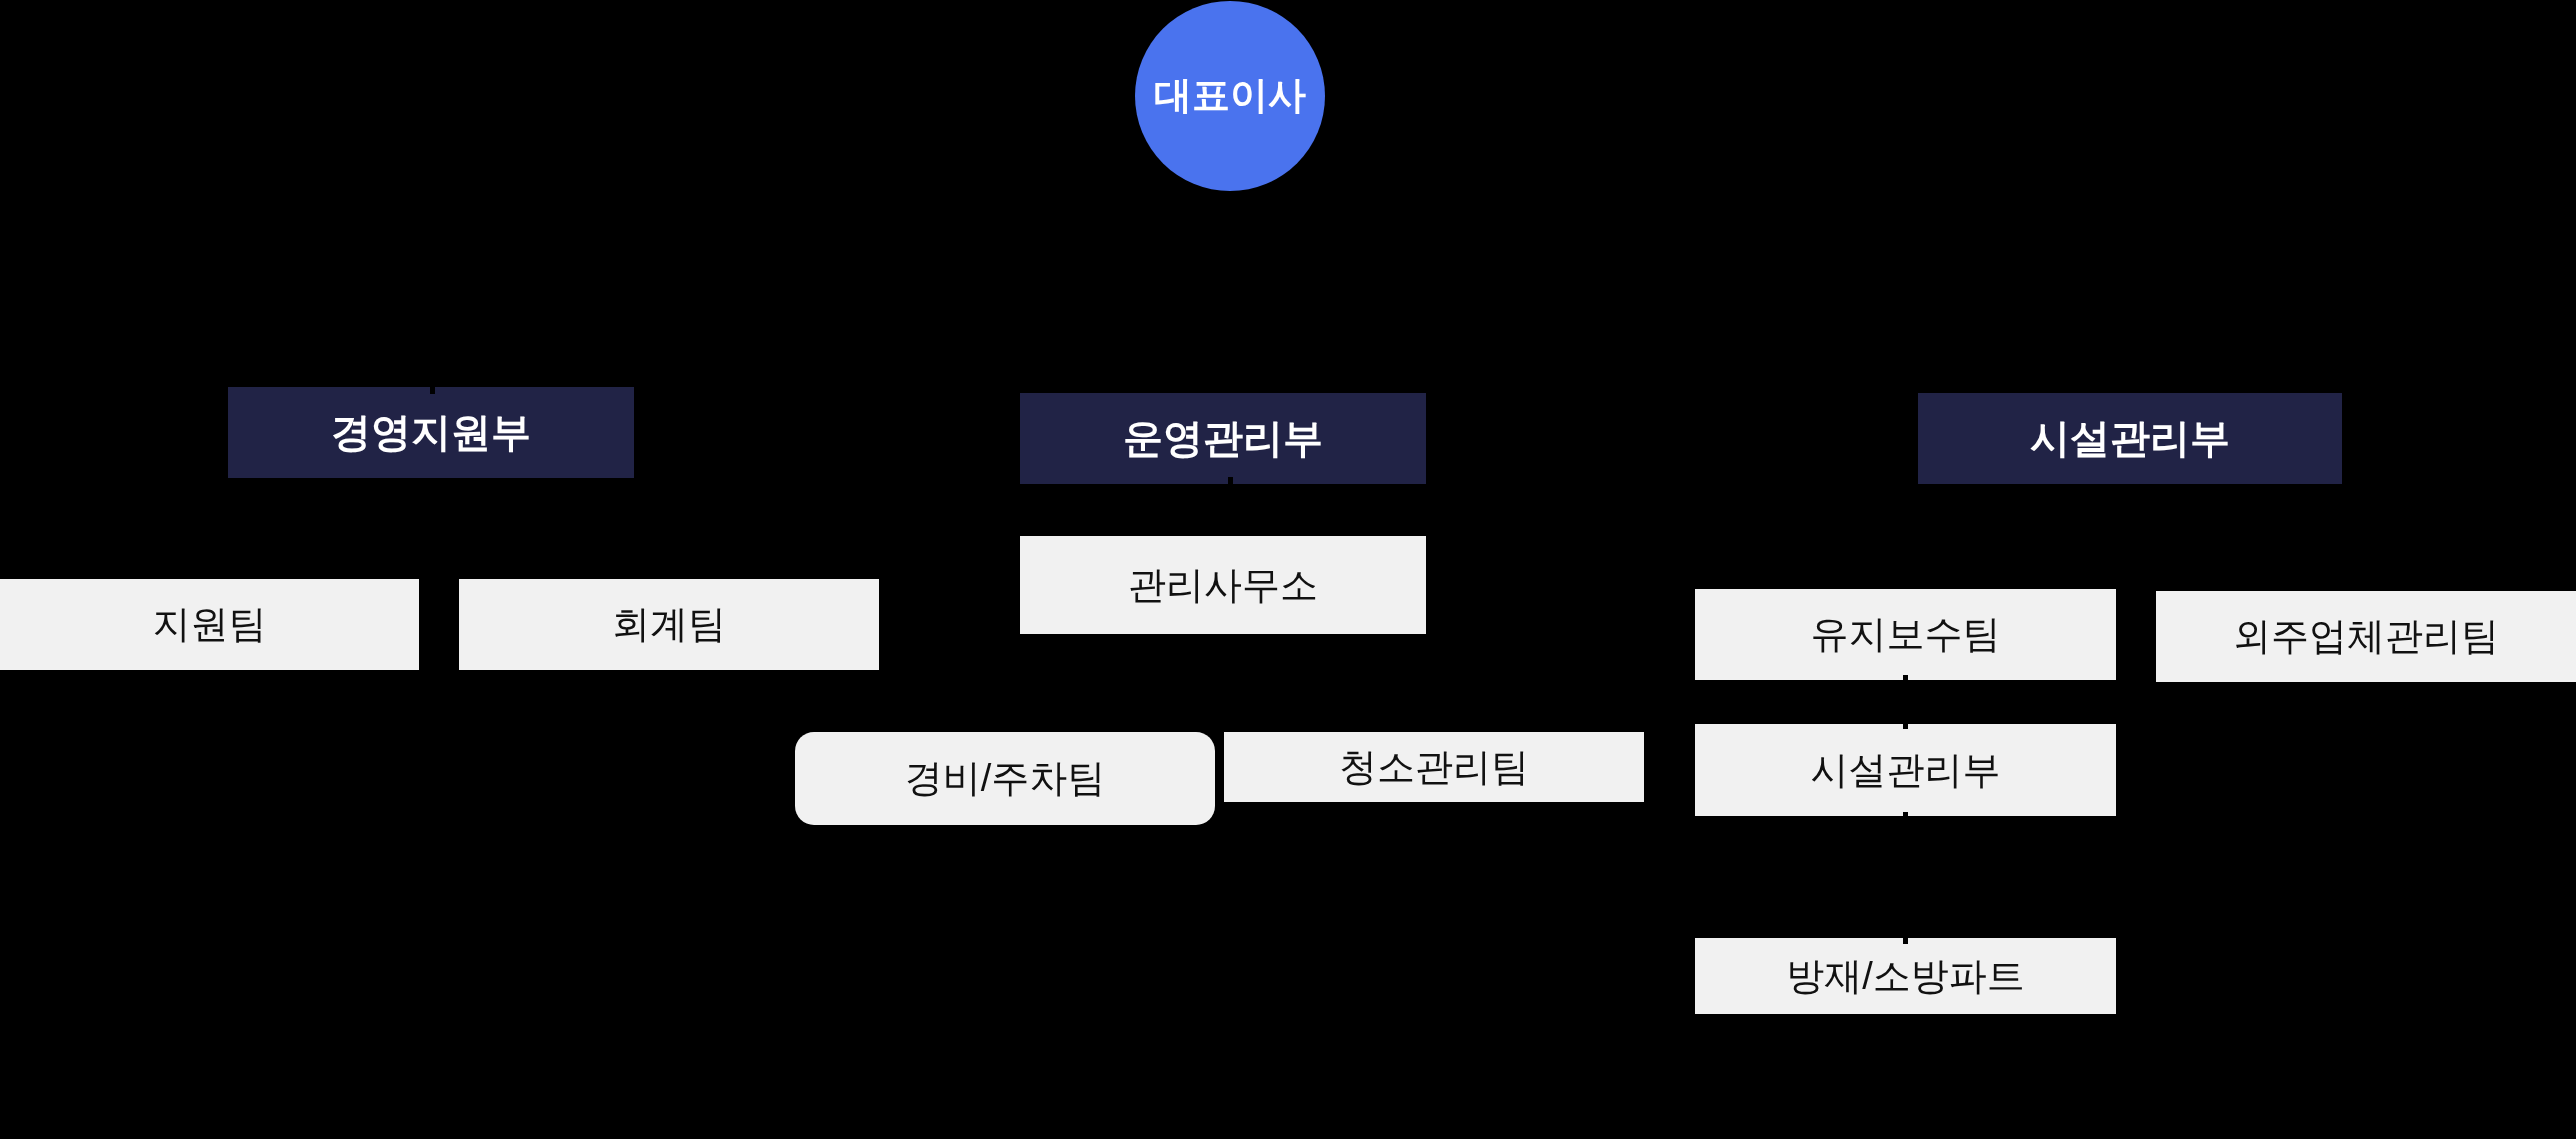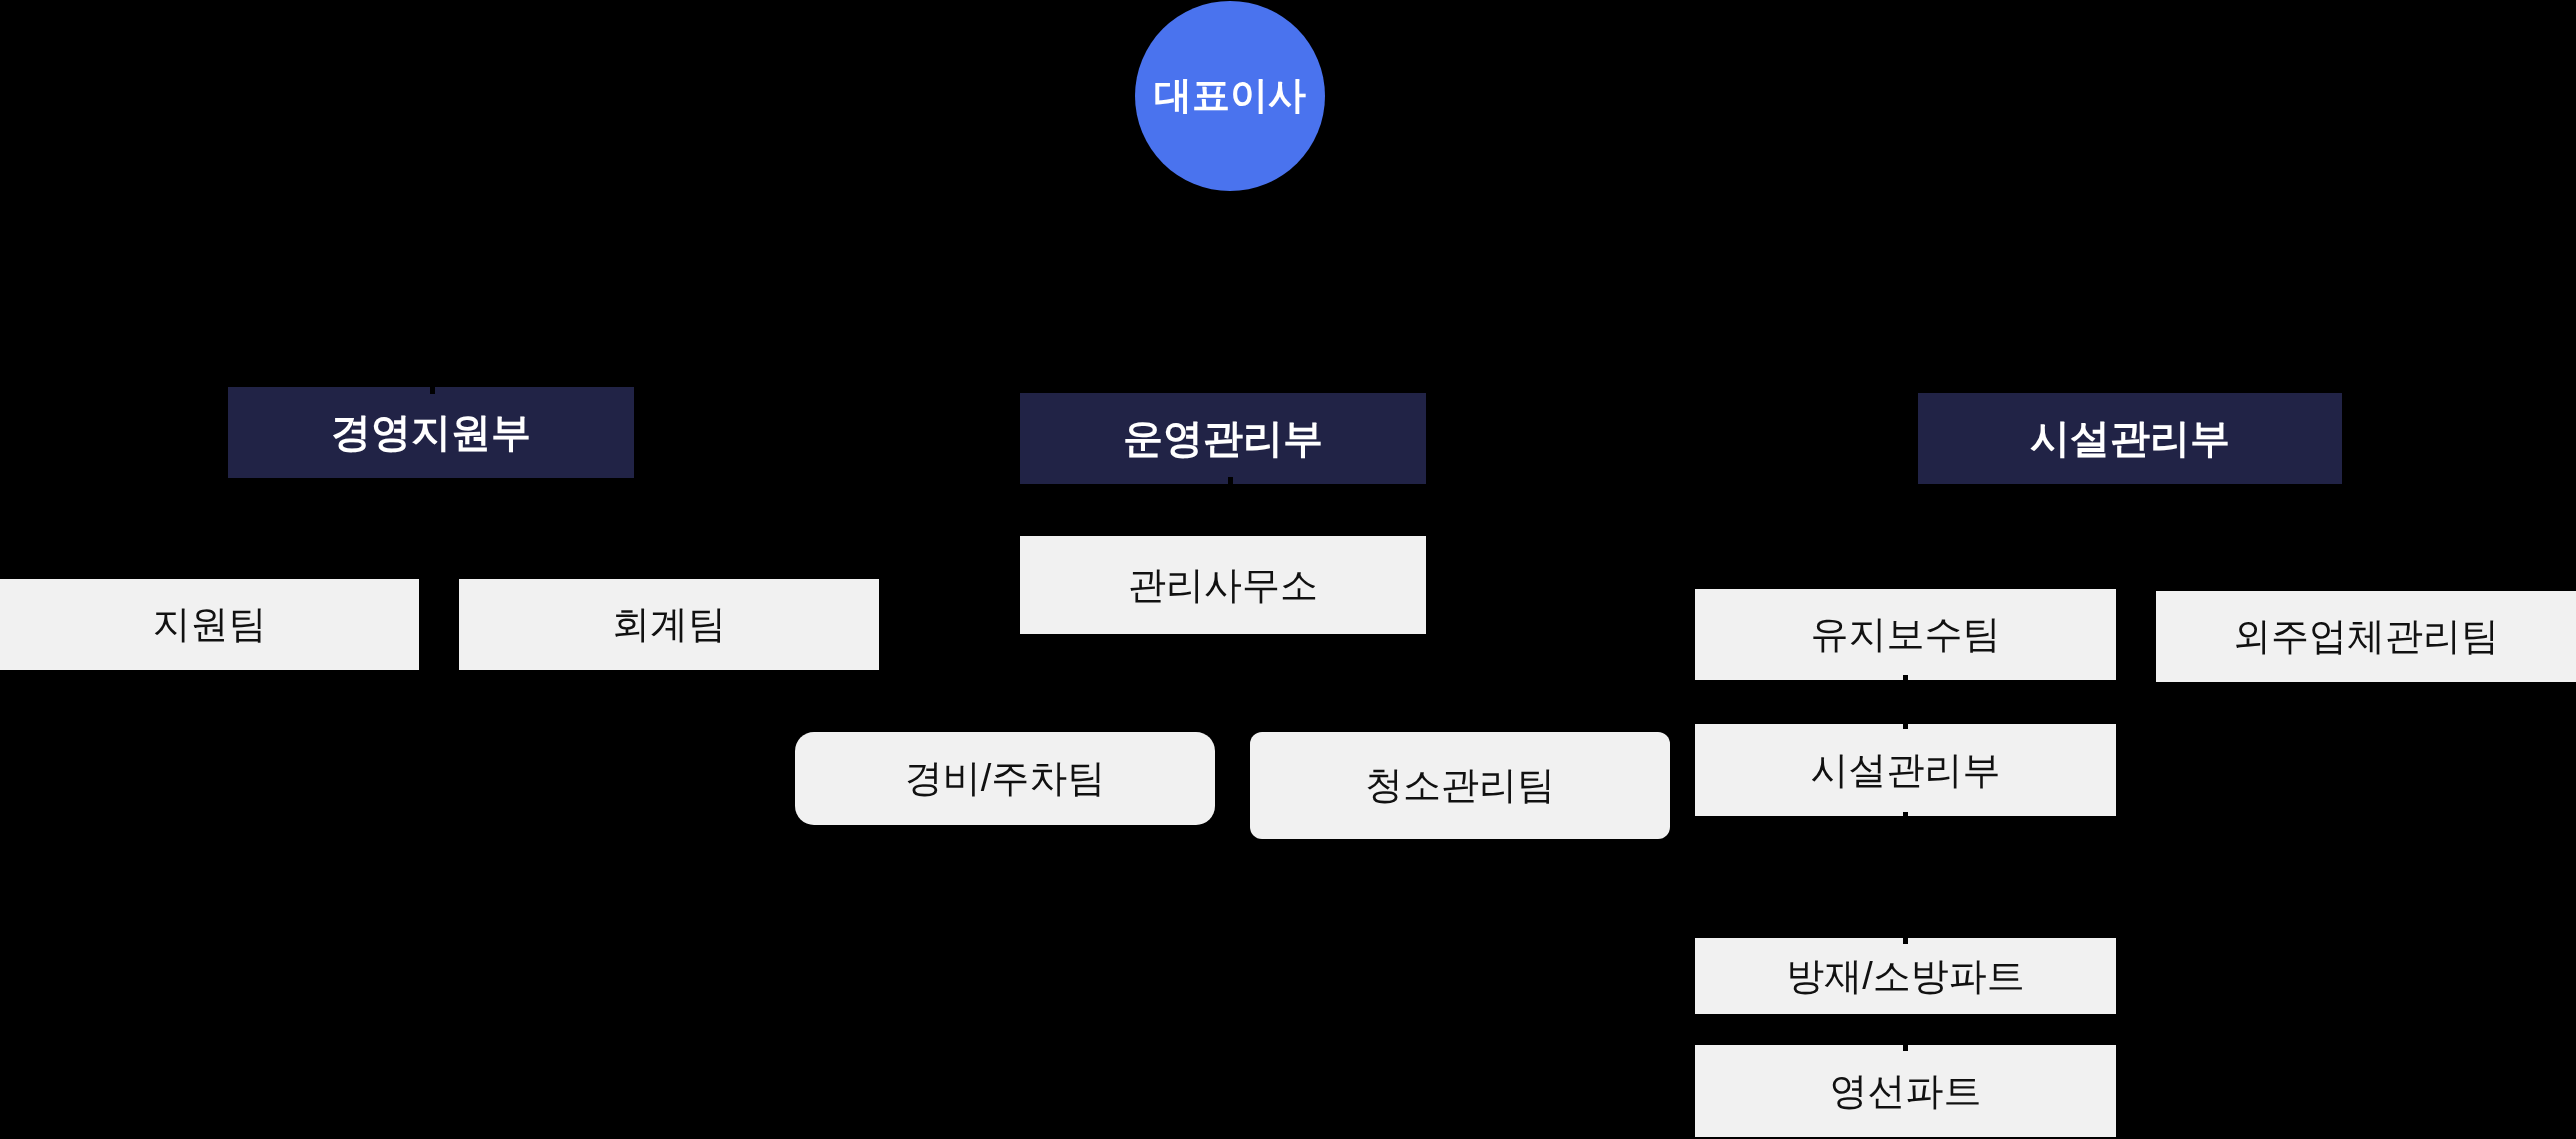--- a/index.html
+++ b/index.html
@@ -72,39 +72,36 @@
   <div class="node team" style="left:459px;top:579px;width:420px;height:91px;">
     <span>회계팀</span>
   </div>
 
   <div class="node team" style="left:1020px;top:536px;width:406px;height:98px;">
     <span>관리사무소</span>
   </div>
   <div class="node team" style="left:795px;top:732px;width:420px;height:93px;border-radius:19px;">
     <span>경비/주차팀</span>
   </div>
-  <div class="node team" style="left:1250px;top:732px;width:420px;height:107px;border-radius:12px;">
+  <div class="node team" style="left:1224px;top:732px;width:420px;height:70px;">
     <span>청소관리팀</span>
   </div>
 
   <div class="node team" style="left:1695px;top:589px;width:421px;height:91px;">
     <span>유지보수팀</span>
   </div>
   <div class="node team" style="left:2156px;top:591px;width:420px;height:91px;">
     <span>외주업체관리팀</span>
   </div>
 
   <div class="node team" style="left:1695px;top:724px;width:421px;height:92px;">
     <span>시설관리부</span>
   </div>
   <div class="node team" style="left:1695px;top:938px;width:421px;height:76px;">
     <span>방재/소방파트</span>
-  </div>
-  <div class="node team" style="left:1695px;top:1045px;width:421px;height:92px;">
-    <span>영선파트</span>
   </div>
 
   <div class="tick" style="left:430px;top:382px;height:12px;"></div>
   <div class="tick" style="left:1228px;top:477px;height:12px;"></div>
   <div class="tick" style="left:1903px;top:675px;height:10px;"></div>
   <div class="tick" style="left:1903px;top:719px;height:10px;"></div>
   <div class="tick" style="left:1903px;top:812px;height:10px;"></div>
   <div class="tick" style="left:1903px;top:827px;height:10px;"></div>
   <div class="tick" style="left:1903px;top:919px;height:10px;"></div>
   <div class="tick" style="left:1903px;top:934px;height:10px;"></div>

